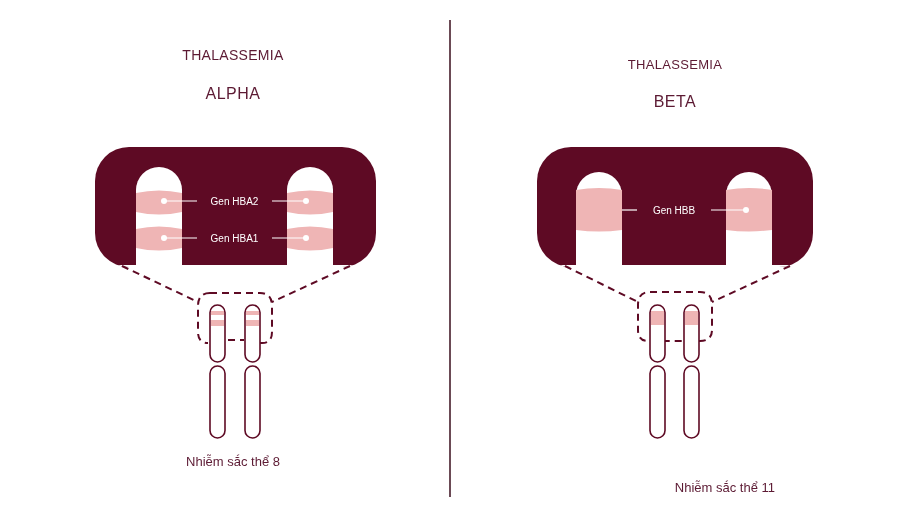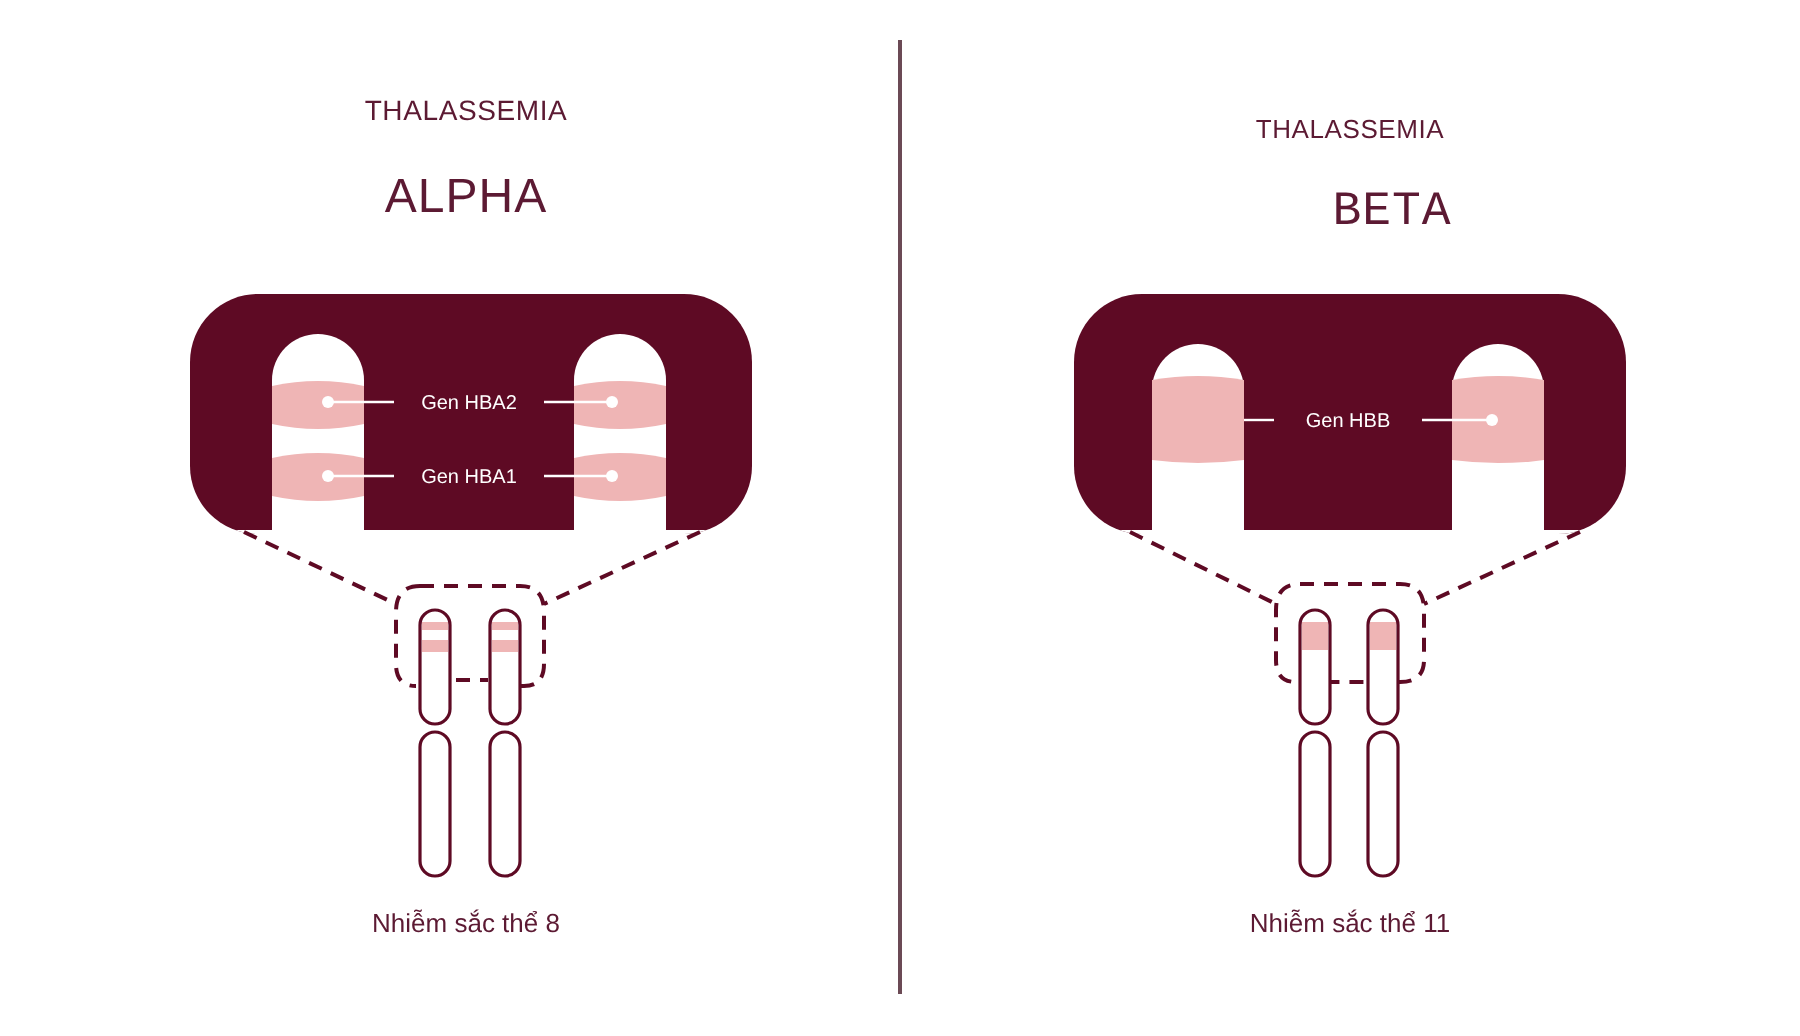--- a/index.html
+++ b/index.html
@@ -1,35 +1,35 @@
 <!DOCTYPE html>
 <html><head>
 <meta charset="utf-8">
 <style>
   html, body { margin:0; padding:0; background:#ffffff; }
   body { width:900px; height:518px; position:relative; overflow:hidden; font-family:"Liberation Sans", sans-serif; }
   .title-small { position:absolute; color:#5c1a33; font-size:14px; letter-spacing:0.3px; text-align:center; width:200px; }
-  .title-big { position:absolute; color:#5c1a33; font-size:24px; font-weight:500; text-align:center; width:200px; letter-spacing:0.5px; }
+  .title-big { position:absolute; color:#5c1a33; font-size:16px; font-weight:500; text-align:center; width:200px; letter-spacing:0.5px; }
   .caption { position:absolute; color:#5c1a33; font-size:13px; text-align:center; width:200px; }
   .divider { position:absolute; left:449px; top:20px; width:2px; height:477px; background:#6b4a55; }
   svg { position:absolute; left:0; top:0; }
   .gene-label { font-family:"Liberation Sans", sans-serif; font-size:10px; fill:#ffffff; }
 </style>
 </head>
 <body>
 
 <div class="divider"></div>
 
 <div class="title-small" style="left:133px; top:47px;">THALASSEMIA</div>
 <div class="title-big" style="left:133px; top:85px;">ALPHA</div>
 <div class="caption" style="left:133px; top:454px;">Nhiễm sắc thể 8</div>
 
 <div class="title-small" style="left:575px; top:57px; font-size:13px;">THALASSEMIA</div>
-<div class="title-big" style="left:596px; top:93px;font-family:Liberation Mono, monospace;">BETA</div>
-<div class="caption" style="left:575px; top:454px;">Nhiễm sắc thể 11</div>
+<div class="title-big" style="left:575px; top:93px;">BETA</div>
+<div class="caption" style="left:575px; top:480px;text-align:right;">Nhiễm sắc thể 11</div>
 
 <svg width="900" height="518" viewBox="0 0 900 518">
   <defs>
     <clipPath id="clipA">
       <rect x="95" y="147" width="281" height="120" rx="34"></rect>
     </clipPath>
     <clipPath id="clipB">
       <rect x="537" y="147" width="276" height="120" rx="34"></rect>
     </clipPath>
   </defs>

